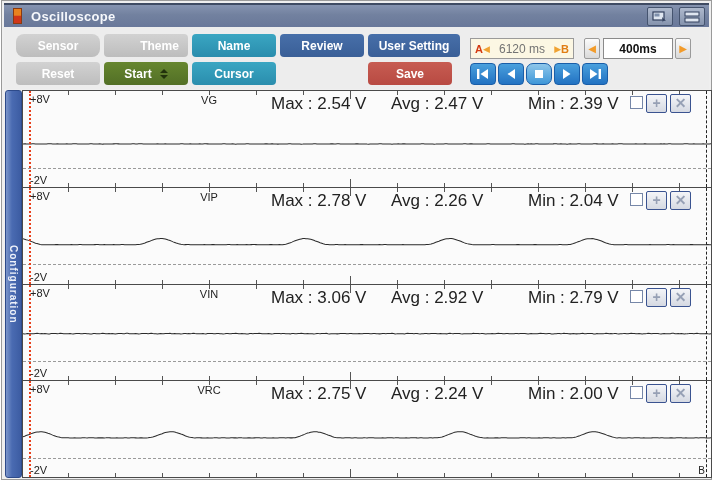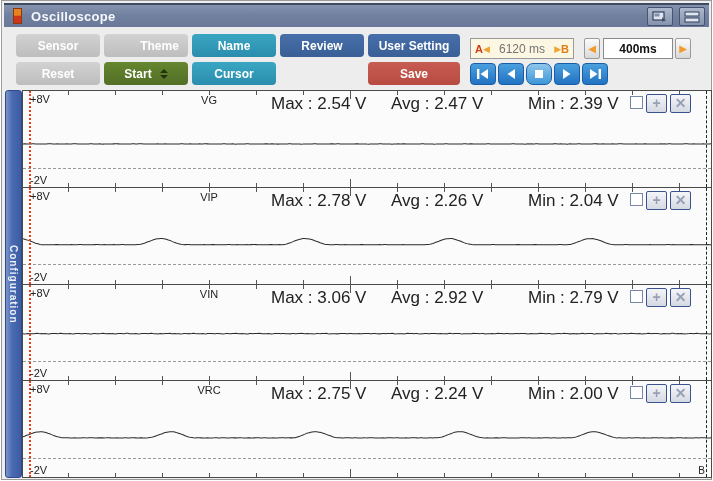--- a/index.html
+++ b/index.html
@@ -102,36 +102,36 @@
       <div class="winbtn">
         <svg width="16" height="12" viewBox="0 0 16 12">
           <rect x="1" y="1" width="14" height="4" fill="#dfe6f0" stroke="#32405e"></rect>
           <rect x="1" y="7" width="14" height="4" fill="#dfe6f0" stroke="#32405e"></rect>
         </svg>
       </div>
     </div>
   </div>
 
   <div class="toolbar">
-    <button class="tbtn gray" style="left:12px;  top:7px;">Sensor</button>
+    <button class="tbtn gray" style="left:12px;  top:7px;border-radius:8px;">Sensor</button>
     <button class="tbtn gray" style="left:100px; top:7px;padding-left:27px;">Theme</button>
     <button class="tbtn teal" style="left:188px; top:7px;">Name</button>
     <button class="tbtn blue" style="left:276px; top:7px;">Review</button>
     <button class="tbtn blue" style="left:364px; top:7px; width:92px;">User Setting</button>
 
     <button class="tbtn gray" style="left:12px;  top:35px;">Reset</button>
     <button class="tbtn green" style="left:100px; top:35px;text-align:right;">
       <span>Start</span>
       <span class="spinner">
           <i class="up"></i>
           <i class="dn"></i>
         </span>
     </button>
     <button class="tbtn teal" style="left:188px; top:35px;">Cursor</button>
-    <button class="tbtn red" style="left:364px; top:35px; width:92px;">Save</button>
+    <button class="tbtn red" style="left:364px; top:35px; width:84px;">Save</button>
 
     <div class="ab-box">
       <span class="ab-a">A</span>
       <span class="ab-tri">◀</span>
       <span class="ab-val">6120 ms</span>
       <span class="ab-tri">▶</span>
       <span class="ab-b">B</span>
     </div>
     <button class="stepbtn" style="left:580px;">◀</button>
     <div class="timebase">400ms</div>

